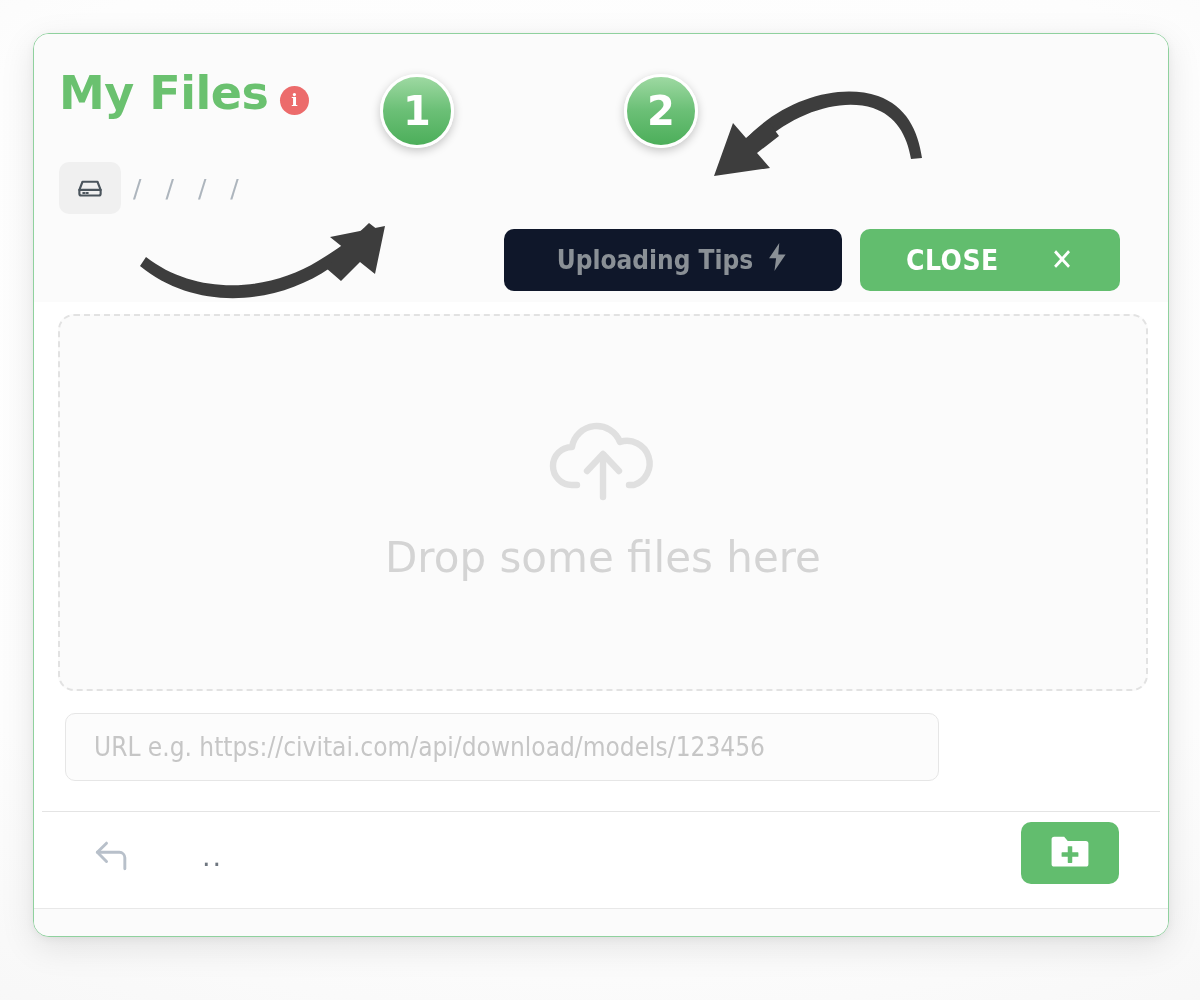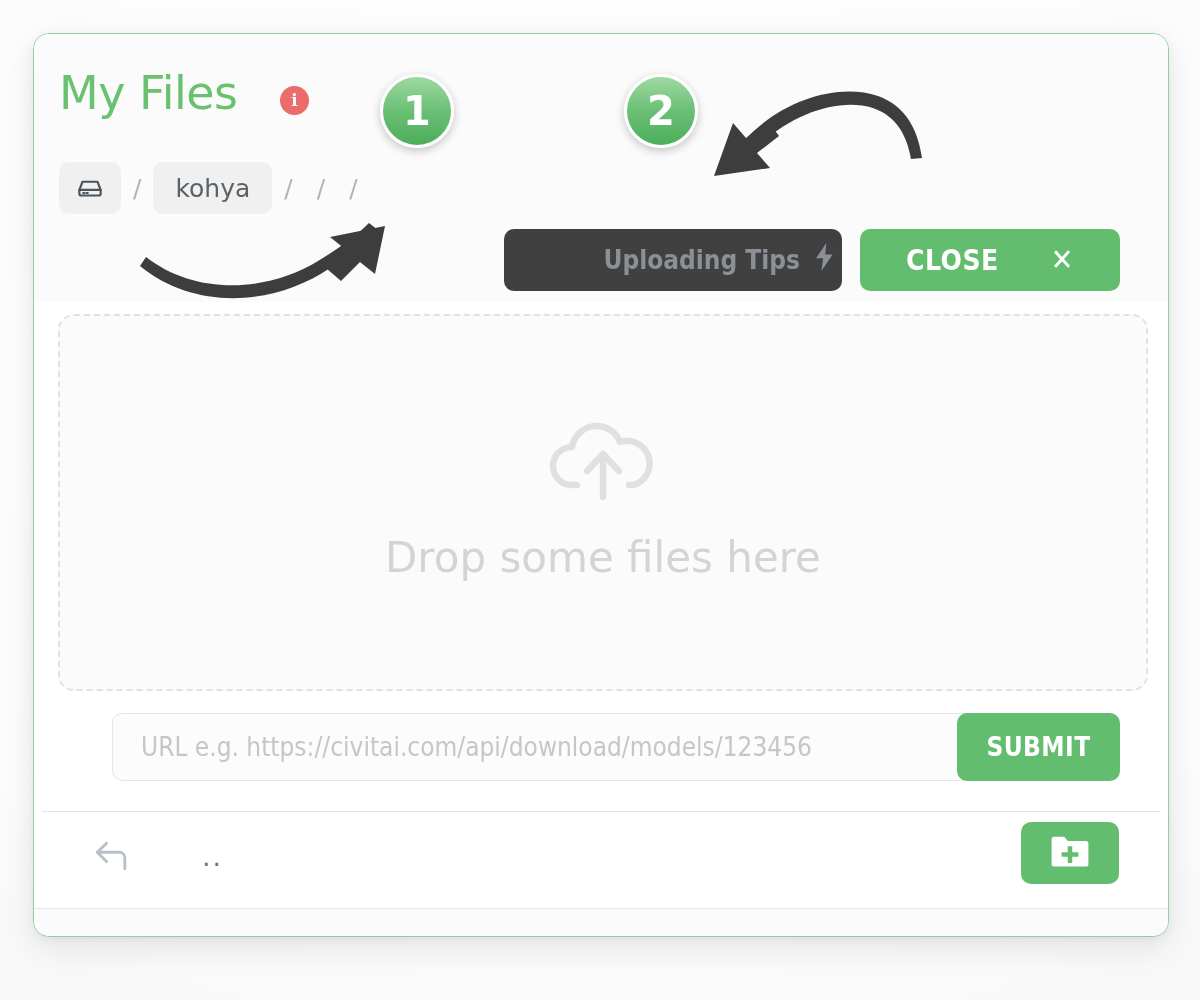--- a/index.html
+++ b/index.html
@@ -43,21 +43,21 @@
     position: absolute;
     left: 0; top: 0; right: 0;
     height: 268px;
     background: #fbfbfb;
   }
   .title {
     position: absolute;
     left: 25px;
     top: 36px;
     font-size: 46px;
-    font-weight: 400;
+    font-weight: 700;
     color: #6ac16f;
     letter-spacing: -0.5px;
     line-height: 1;
   }
   .info-badge {
     position: absolute;
     left: 246px;
     top: 52px;
     width: 29px;
     height: 29px;
@@ -107,30 +107,30 @@
   }
   .hdd-icon { width: 30px; height: 30px; display:block; }
 
   
   .tips-btn {
     position: absolute;
     left: 470px;
     top: 195px;
     width: 338px;
     height: 62px;
-    background: #404040;
+    background: #0f172a;
     border: none;
     border-radius: 10px;
     color: #8a9096;
     font-size: 26px;
     font-weight: 700;
     font-stretch: condensed;
     display: flex;
     align-items: center;
-    justify-content: flex-end;
+    justify-content: center;
     gap: 14px;
     cursor: pointer;
     font-family: "DejaVu Sans Condensed", "Liberation Sans Narrow", "DejaVu Sans", sans-serif;
   }
   .close-btn {
     position: absolute;
     left: 826px;
     top: 195px;
     width: 260px;
     height: 62px;
@@ -188,21 +188,20 @@
     height: 68px;
     border: 1px solid #e6e6e6;
     border-radius: 10px;
     background: #fcfcfc;
     box-sizing: border-box;
     padding: 15px 28px;
     font-size: 26px;
     color: #555;
     font-family: "DejaVu Sans Condensed", "Liberation Sans Narrow", "DejaVu Sans", sans-serif;
     outline: none;
-    margin-left: 47px;
   }
   .url-input::placeholder { color: #c6c6c6; }
   .submit-btn {
     position: absolute;
     left: 923px;
     top: 679px;
     width: 163px;
     height: 68px;
     background: #62bd6e;
     border: none;
@@ -325,21 +324,20 @@
         <span>
           <svg class="hdd-icon" viewBox="0 0 24 24" fill="none" stroke="#4a545c" stroke-width="1.7" stroke-linecap="round" stroke-linejoin="round">
             <path d="M3.5 13.5 L6 7 h12 l2.5 6.5 v3 a1.5 1.5 0 0 1 -1.5 1.5 H5 a1.5 1.5 0 0 1 -1.5 -1.5 z"></path>
             <line x1="3.5" y1="13.5" x2="20.5" y2="13.5"></line>
             <line x1="6.6" y1="16" x2="7.6" y2="16"></line>
             <line x1="9.2" y1="16" x2="10.2" y2="16"></line>
           </svg>
         </span>
       </div>
       <span class="crumb-sep">/</span>
-      <div class="crumb">kohya</div>
       <span class="crumb-sep">/</span>
       <span class="crumb-sep">/</span>
       <span class="crumb-sep">/</span>
     </div>
 
     <button class="tips-btn">
       <span>Uploading Tips</span>
       <span>
         <svg width="22" height="28" viewBox="0 0 16 22" fill="#8a9096">
             <polygon points="9,0 1,12 6.5,12 5.2,22 14,9 8.2,9"></polygon>
@@ -358,21 +356,20 @@
       <svg width="112" height="86" viewBox="0 0 56 43" fill="none" stroke="#e0e0e0" stroke-width="3.2" stroke-linecap="round" stroke-linejoin="round">
         <path d="M15 32 H12.5 A9.5 9.5 0 0 1 12.5 13 A12.5 12.5 0 0 1 36.5 10.5 A8.5 8.5 0 0 1 43.5 32 H41"></path>
         <line x1="28" y1="38" x2="28" y2="17"></line>
         <polyline points="20,25 28,16.5 36,25"></polyline>
       </svg>
     </div>
     <div class="dz-main">Drop some files here</div>
   </div>
 
   <input class="url-input" type="text" placeholder="URL e.g. https://civitai.com/api/download/models/123456" style="">
-  <button class="submit-btn">SUBMIT</button>
 
   <div class="divider"></div>
 
   <div class="bottom-bar">
     <div class="back-arrow">
       <svg width="44" height="44" viewBox="0 0 24 24" fill="none" stroke="#b8c0ca" stroke-width="1.6" stroke-linecap="round" stroke-linejoin="round">
         <polyline points="9,5 4,10 9,15"></polyline>
         <path d="M4 10 H16 a3 3 0 0 1 3 3 v6"></path>
       </svg>
     </div>

